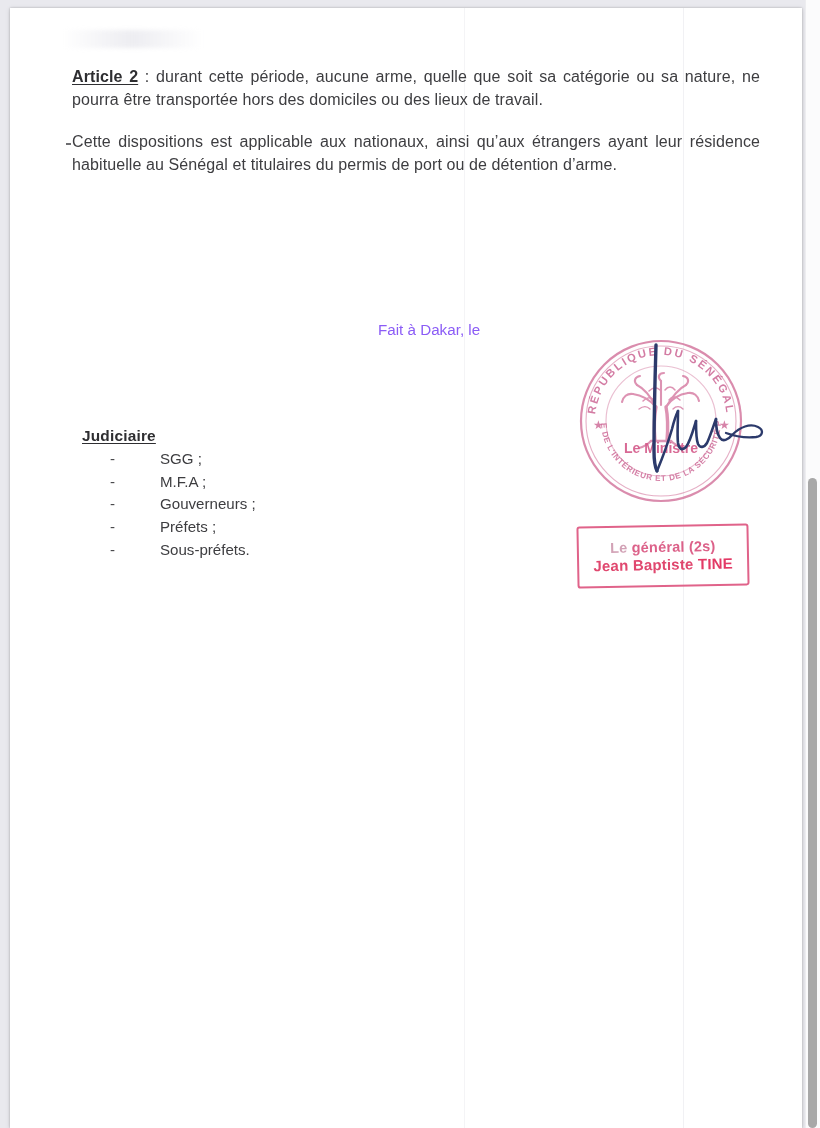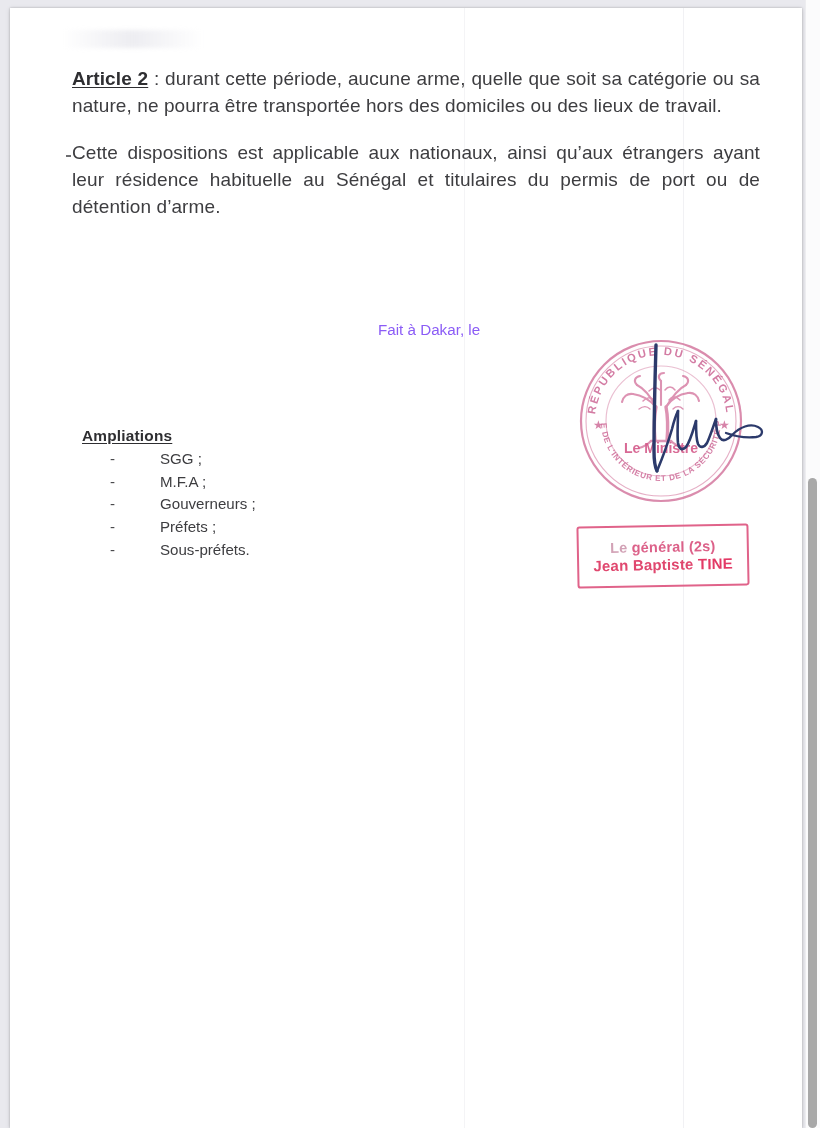--- a/index.html
+++ b/index.html
@@ -63,21 +63,21 @@
   #doc-body {
     position: absolute;
     left: 62px;
     top: 0;
     width: 700px;
     color: #3b3b3d;
   }
 
   p.para {
     margin: 0 12px 20px 0;
-    font-size: 19px;
+    font-size: 16px;
     line-height: 1.42;
     text-align: justify;
     color: #3d3d40;
     letter-spacing: 0.1px;
   }
   p.para:last-child { margin-bottom: 0; }
 
   .art-label {
     font-weight: bold;
     text-decoration: underline;
@@ -248,21 +248,21 @@
         <span class="lead-tick"></span><span>Cette dispositions est applicable aux nationaux, ainsi qu’aux étrangers ayant leur résidence habituelle au Sénégal et titulaires du permis de port ou de détention d’arme.</span>
       </p>
 
 
 
     </div>
 
     <div id="place-date">Fait à Dakar, le</div>
 
     <div id="ampliations">
-      <div class="amp-title">Ampliations</div>
+      <div class="amp-title">Judiciaire</div>
       <ul>
         <li>
           <span class="amp-dash">-</span>
           <span>SGG ;</span>
         </li>
         <li>
           <span class="amp-dash">-</span>
           <span>M.F.A ;</span>
         </li>
         <li>

